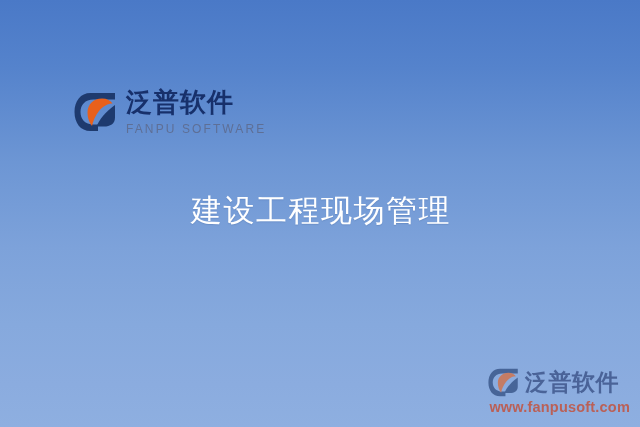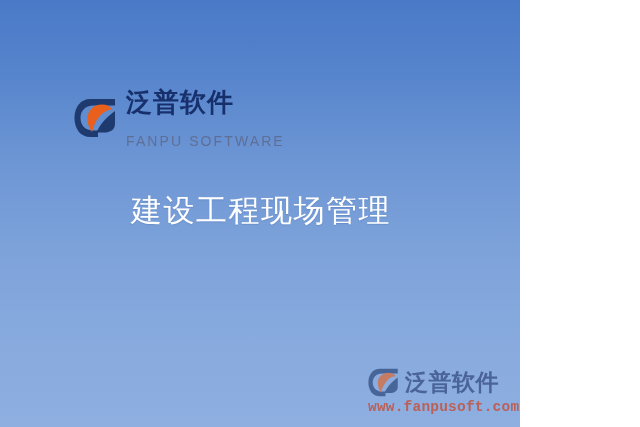--- a/index.html
+++ b/index.html
@@ -8,21 +8,21 @@
   }
   body {
     width: 640px;
     height: 427px;
     overflow: hidden;
     font-family: "Liberation Sans", sans-serif;
   }
 
   #slide {
     position: relative;
-    width: 520px;
+    width: 640px;
     height: 427px;
     background: linear-gradient(to bottom,
         #4a79c7 0%,
         #5583cc 16%,
         #6d96d4 38%,
         #7da2da 58%,
         #86a9dd 76%,
         #8bacdf 90%,
         #8eafe0 100%);
     overflow: hidden;
@@ -53,25 +53,25 @@
     font-family: "DejaVu Sans", "Liberation Sans", sans-serif;
     font-size: 26px;
     font-weight: 700;
     color: #17306b;
     letter-spacing: 1px;
     line-height: 1.08;
     white-space: nowrap;
   }
   #brand-logo .en {
     font-family: "Liberation Sans", sans-serif;
-    font-size: 14px;
+    font-size: 12px;
     font-weight: 400;
     color: #5e6f96;
     letter-spacing: 2.1px;
-    margin-top: 18px;
+    margin-top: 7px;
     white-space: nowrap;
   }
 
   
   #headline {
     position: absolute;
     left: 2px;
     right: 0;
     top: 186px;
     text-align: center;
@@ -109,21 +109,21 @@
   #watermark .wm-cn {
     font-family: "DejaVu Sans", "Liberation Sans", sans-serif;
     font-size: 23px;
     font-weight: 700;
     color: #23386e;
     letter-spacing: 0.5px;
     line-height: 1;
     white-space: nowrap;
   }
   #watermark .wm-url {
-    font-family: Liberation Mono, monospace;
+    font-family: Liberation Sans, sans-serif;
     font-size: 14.5px;
     font-weight: 700;
     color: #c4503a;
     letter-spacing: 0.2px;
     text-align: right;
     margin-top: 2px;
     opacity: 0.82;
     white-space: nowrap;
   }
 </style>

